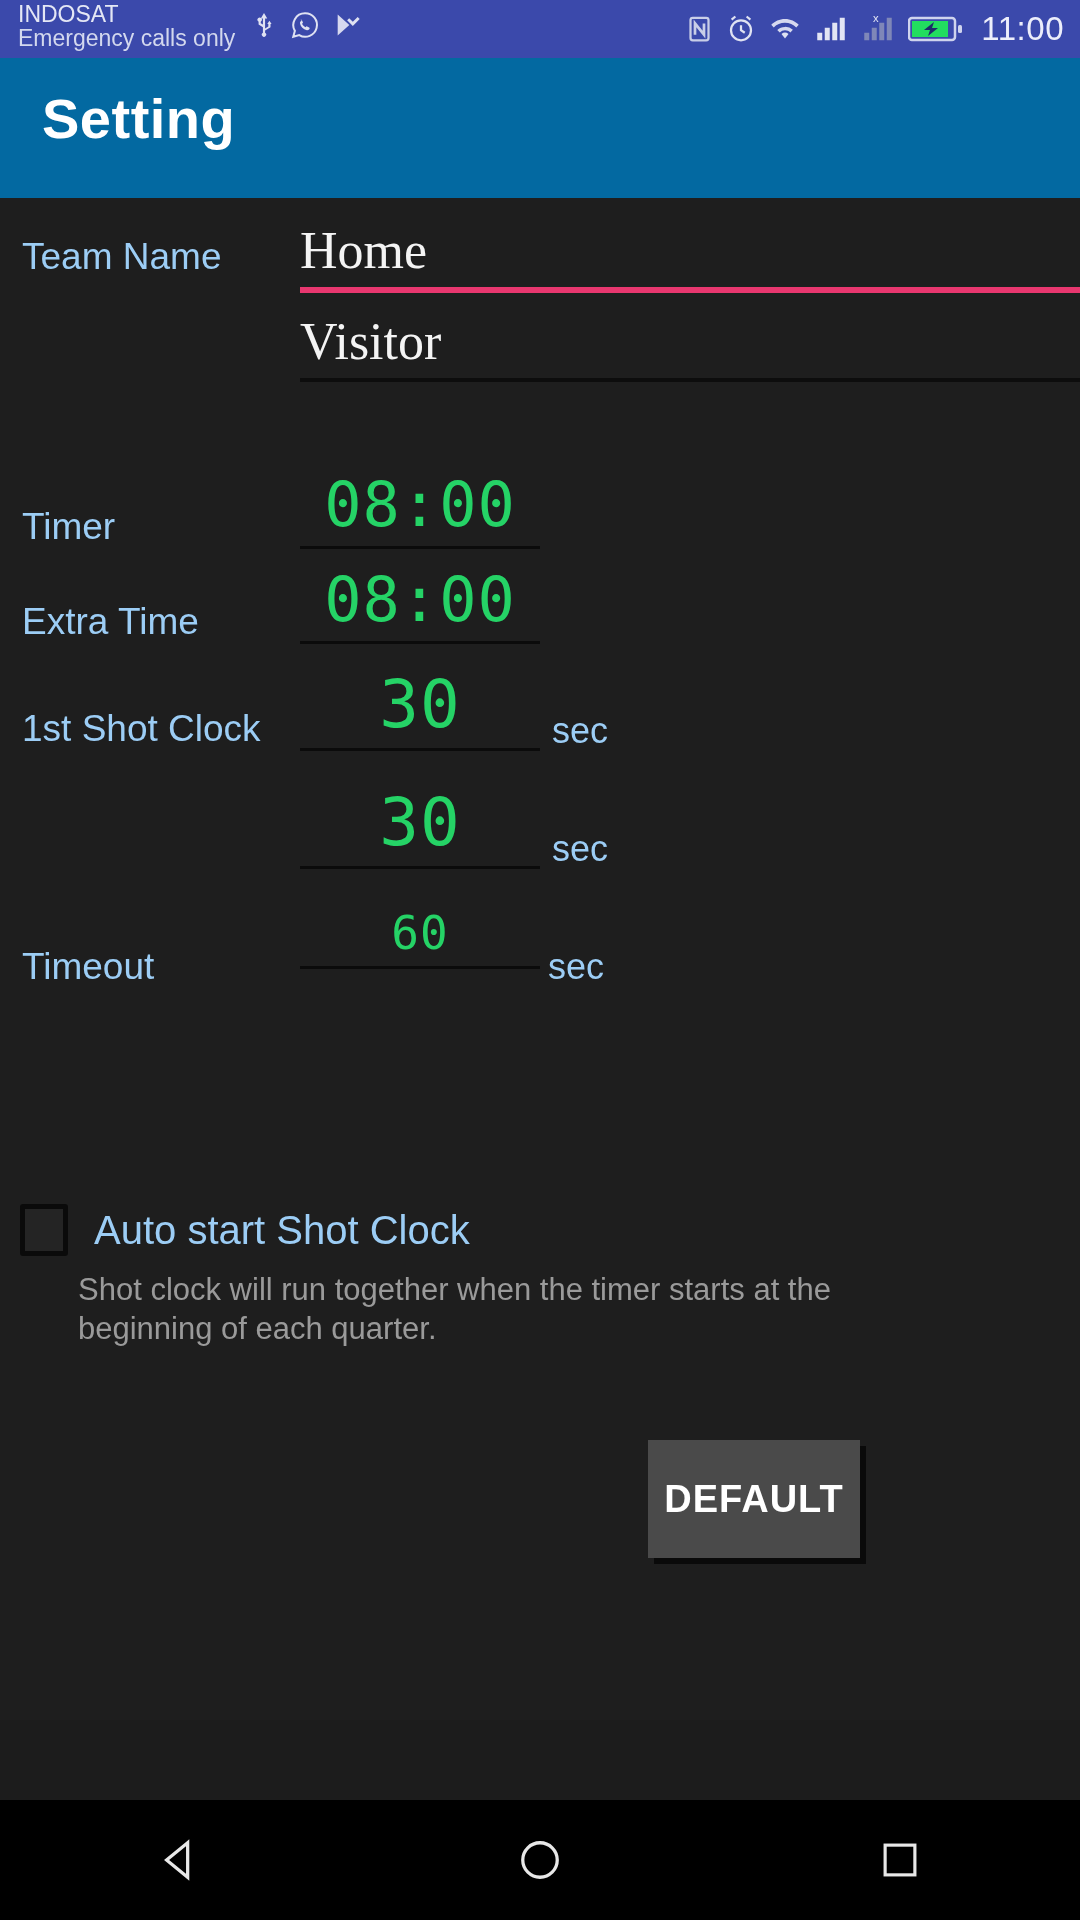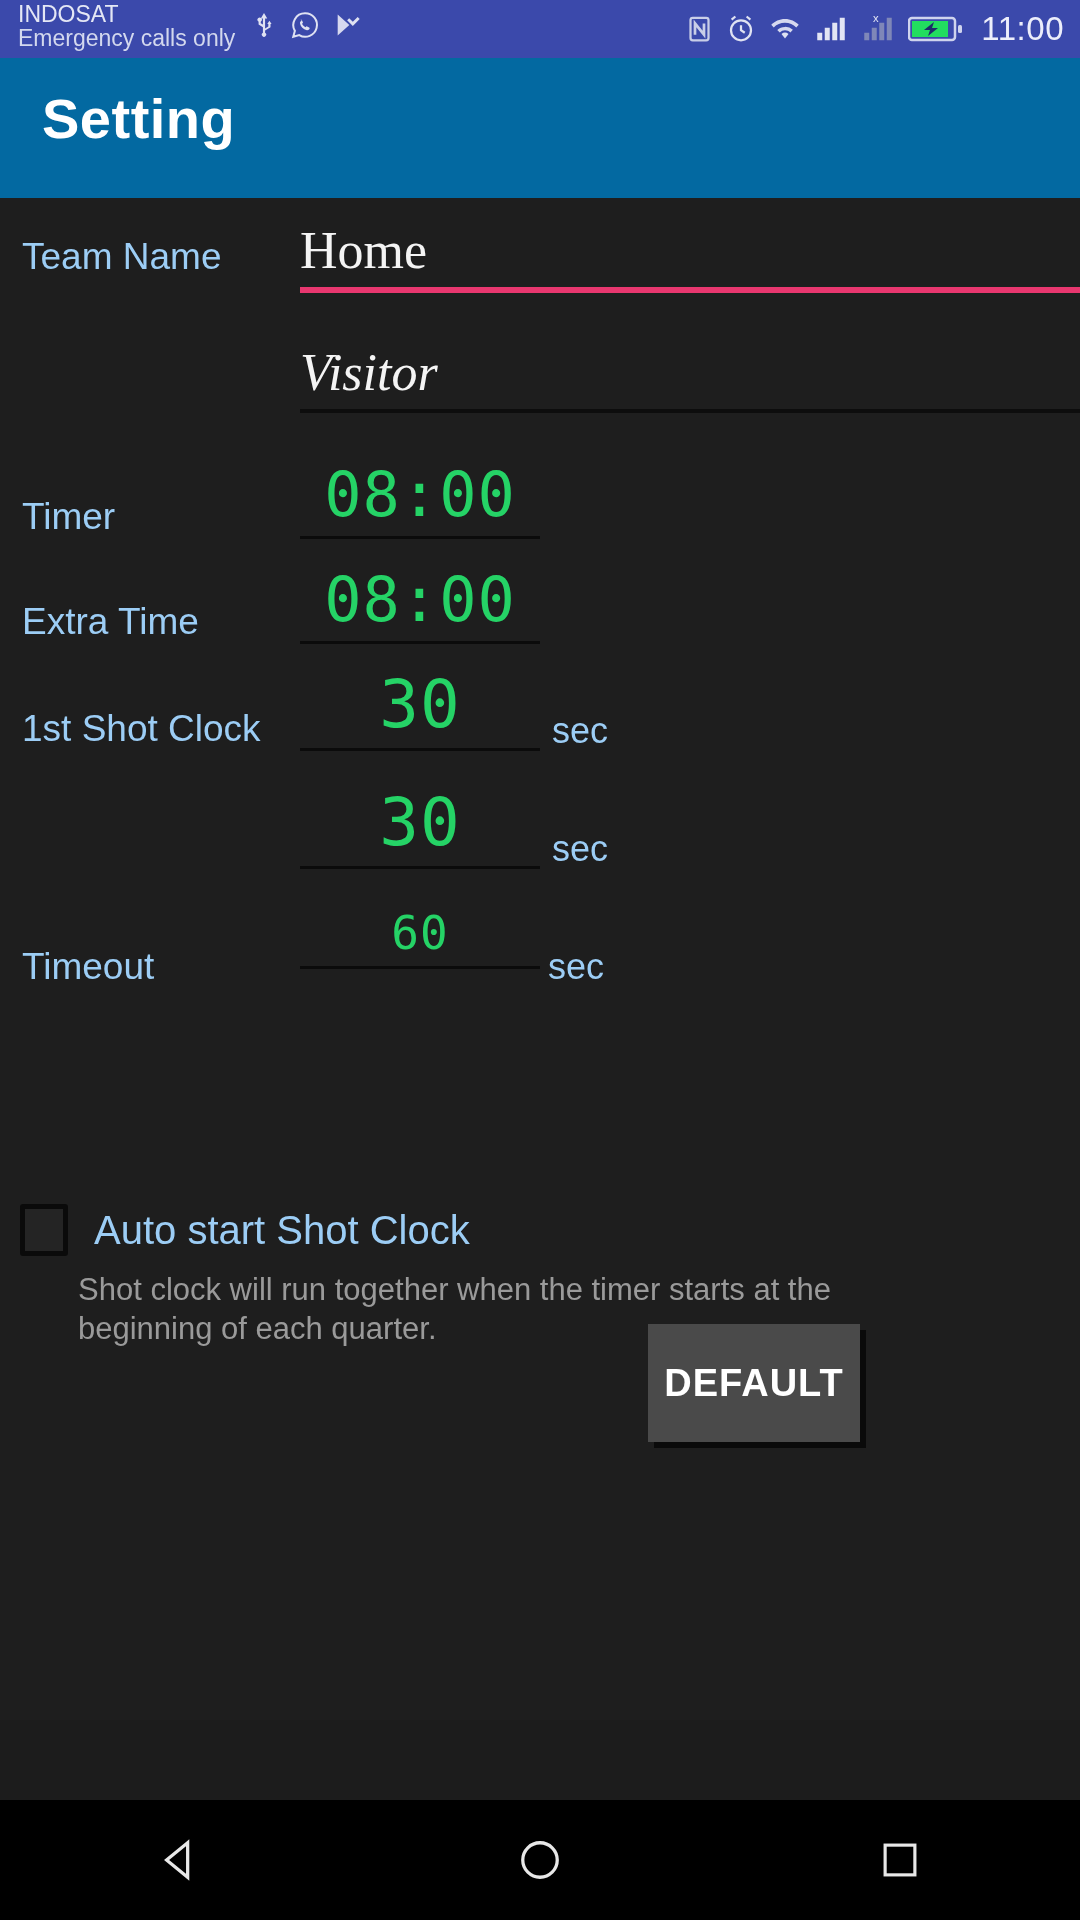--- a/index.html
+++ b/index.html
@@ -84,21 +84,21 @@
   
   .btn {
     position: absolute;
     background: #4a4a4a;
     color: #fff;
     display: flex; align-items: center; justify-content: center;
     box-shadow: 6px 6px 0 #0a0a0a;
     font-size: 38px; font-weight: bold; letter-spacing: 1px;
   }
   #ok-btn { left: 20px; top: 1182px; width: 212px; height: 118px; }
-  #default-btn { left: 648px; top: 1126px; width: 212px; height: 118px; }
+  #default-btn { left: 648px; top: 1242px; width: 212px; height: 118px; }
 
   
   .navbar {
     position: absolute; bottom: 0; left: 0; width: 1080px; height: 120px;
     background: #000; display: flex; align-items: center; justify-content: space-around;
   }
   .nav-btn { width: 120px; height: 120px; display: flex; align-items: center; justify-content: center; }
 </style>
 </head>
 <body>
@@ -170,28 +170,28 @@
   <div class="content">
 
     <div class="team-row" style="top:0;height:110px;">
       <div class="team-label label-blue">Team Name</div>
       <div class="team-input-wrap" style="top:24px;">
         <div class="team-value">Home</div>
         <div class="underline-pink"></div>
       </div>
     </div>
 
-    <div class="team-row" style="top:138px;height:110px;font-style:italic;">
+    <div class="team-row" style="top:107px;height:110px;">
       <div class="team-input-wrap" style="top:8px;">
         <div class="team-value">Visitor</div>
         <div class="underline-dark"></div>
       </div>
     </div>
 
-    <div class="num-row" style="top:250px;padding-left:41px;">
+    <div class="num-row" style="top:260px;padding-left:41px;">
       <div class="num-label label-blue" style="top:48px;">Timer</div>
       <div class="num-field" style="top:16px;">
         <div class="num-value" style="font-size:62px;">08:00</div>
         <div class="num-underline"></div>
       </div>
     </div>
 
     <div class="num-row" style="top:355px;">
       <div class="num-label label-blue" style="top:48px;">Extra Time</div>
       <div class="num-field" style="top:16px;">

